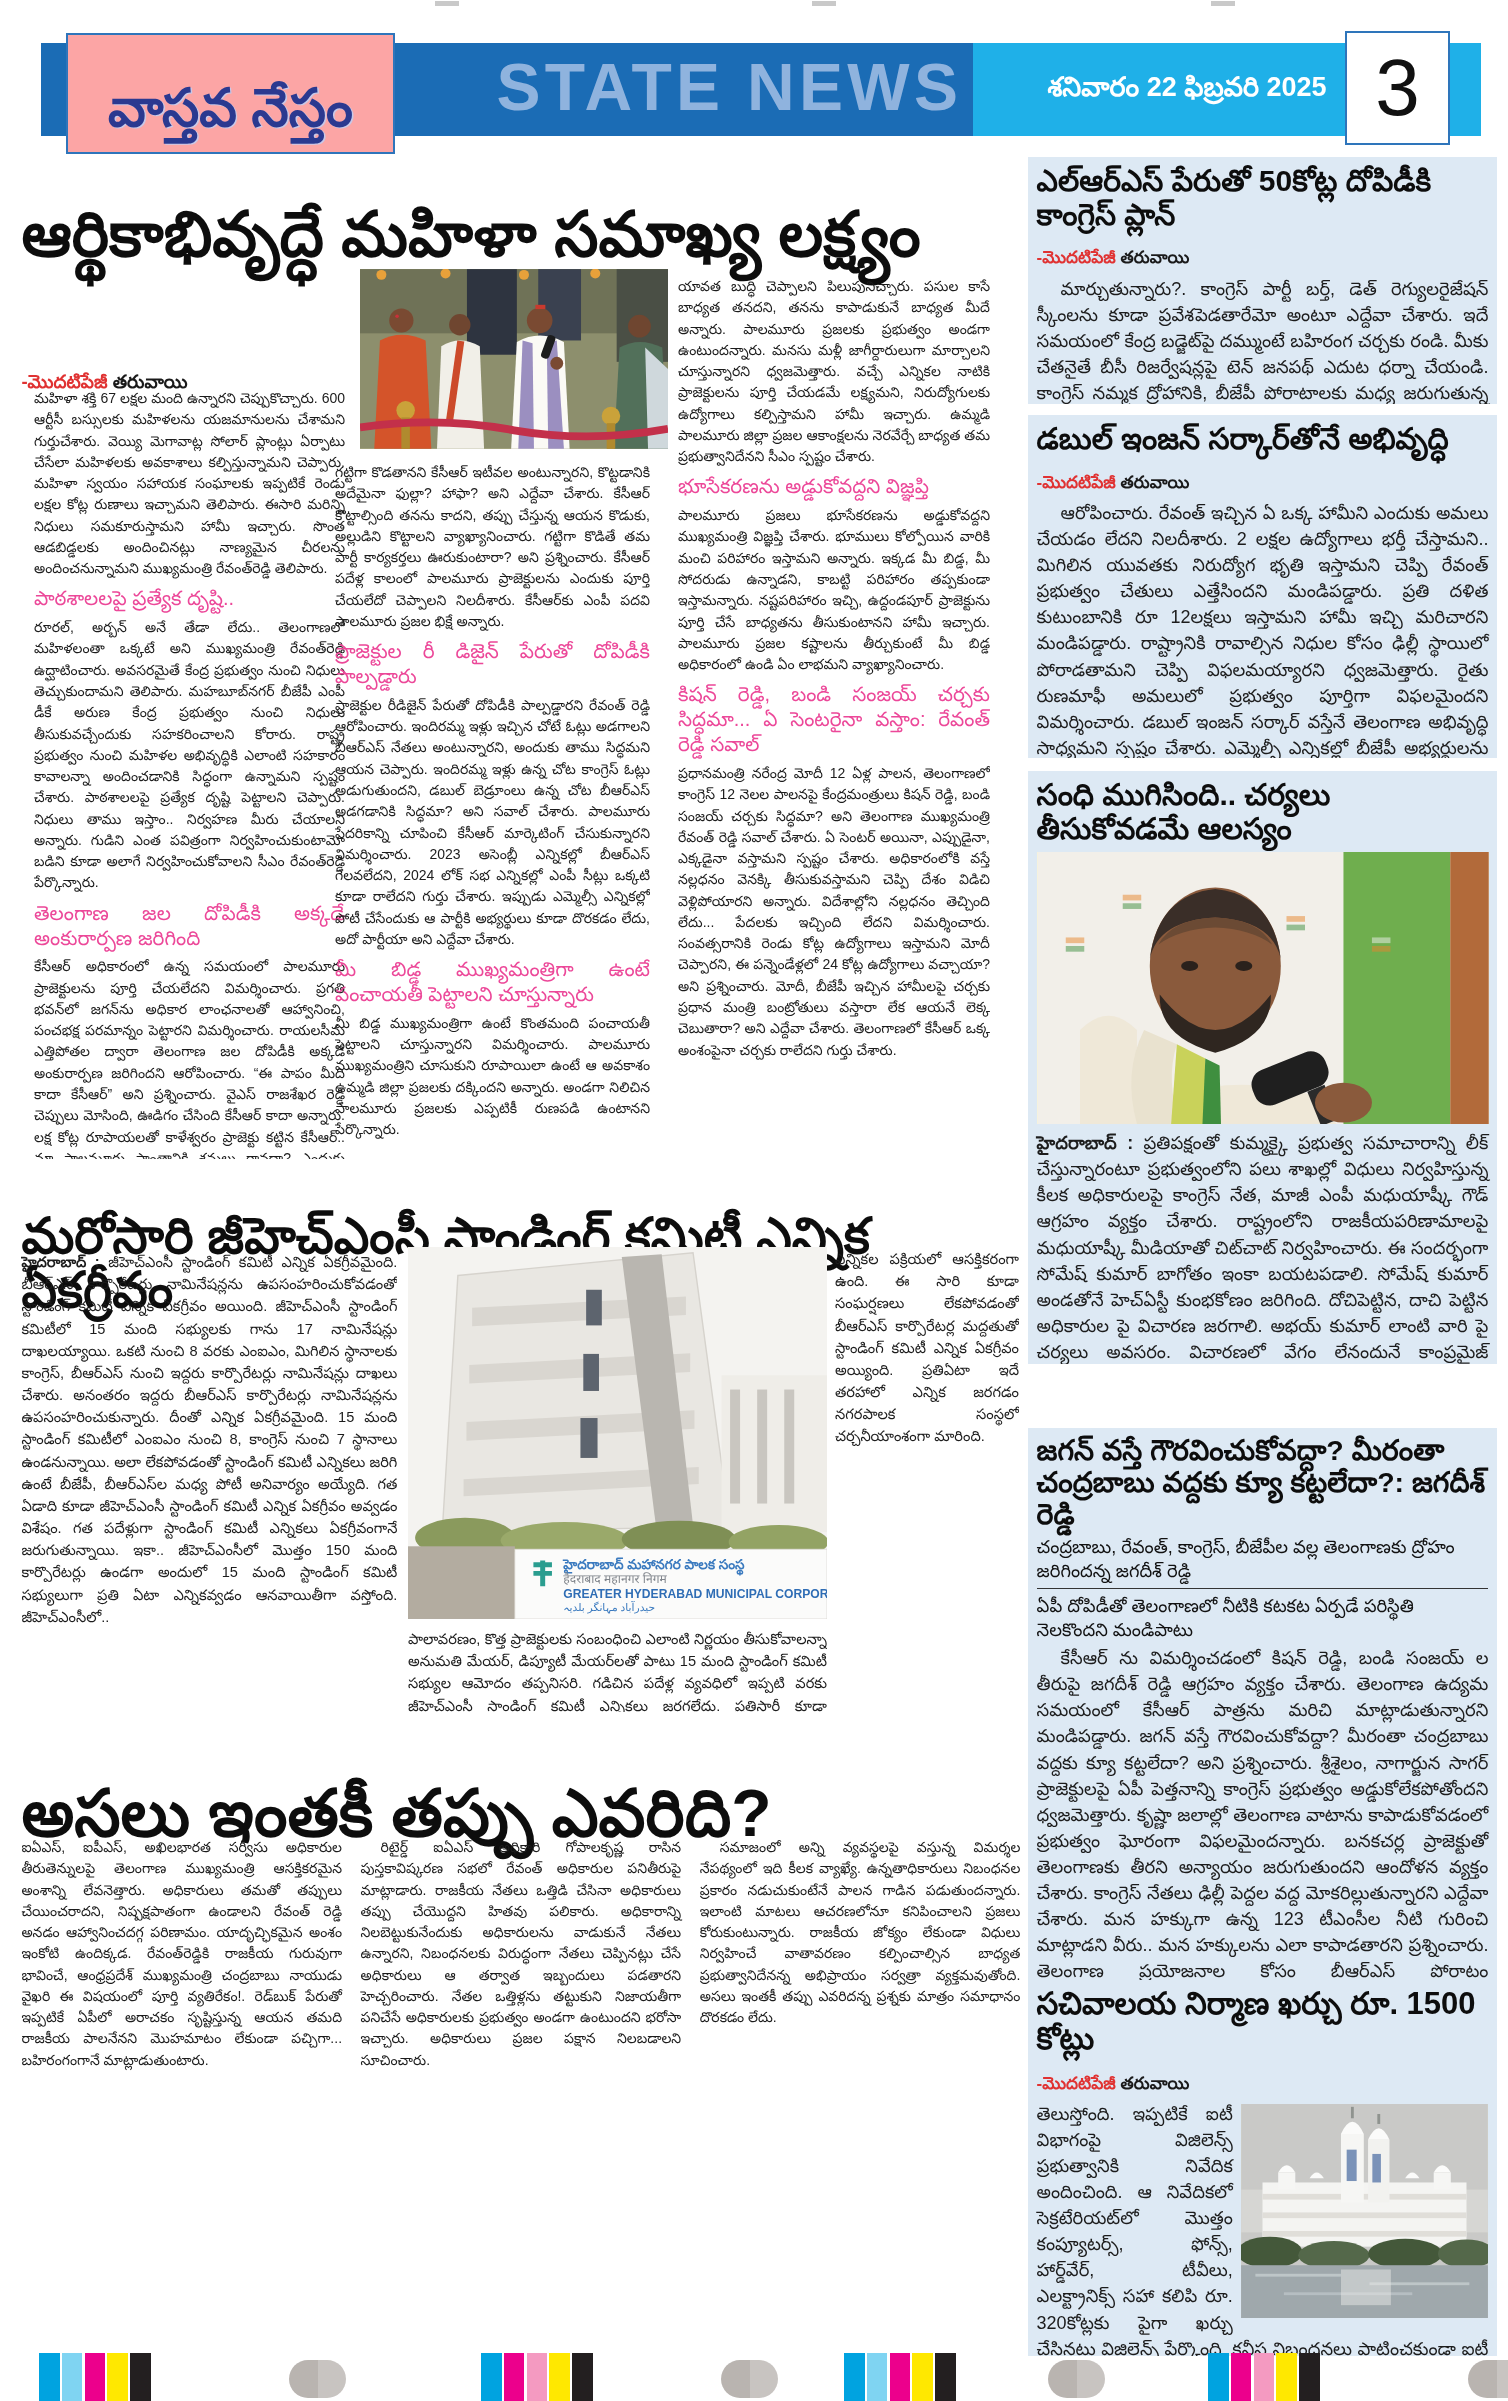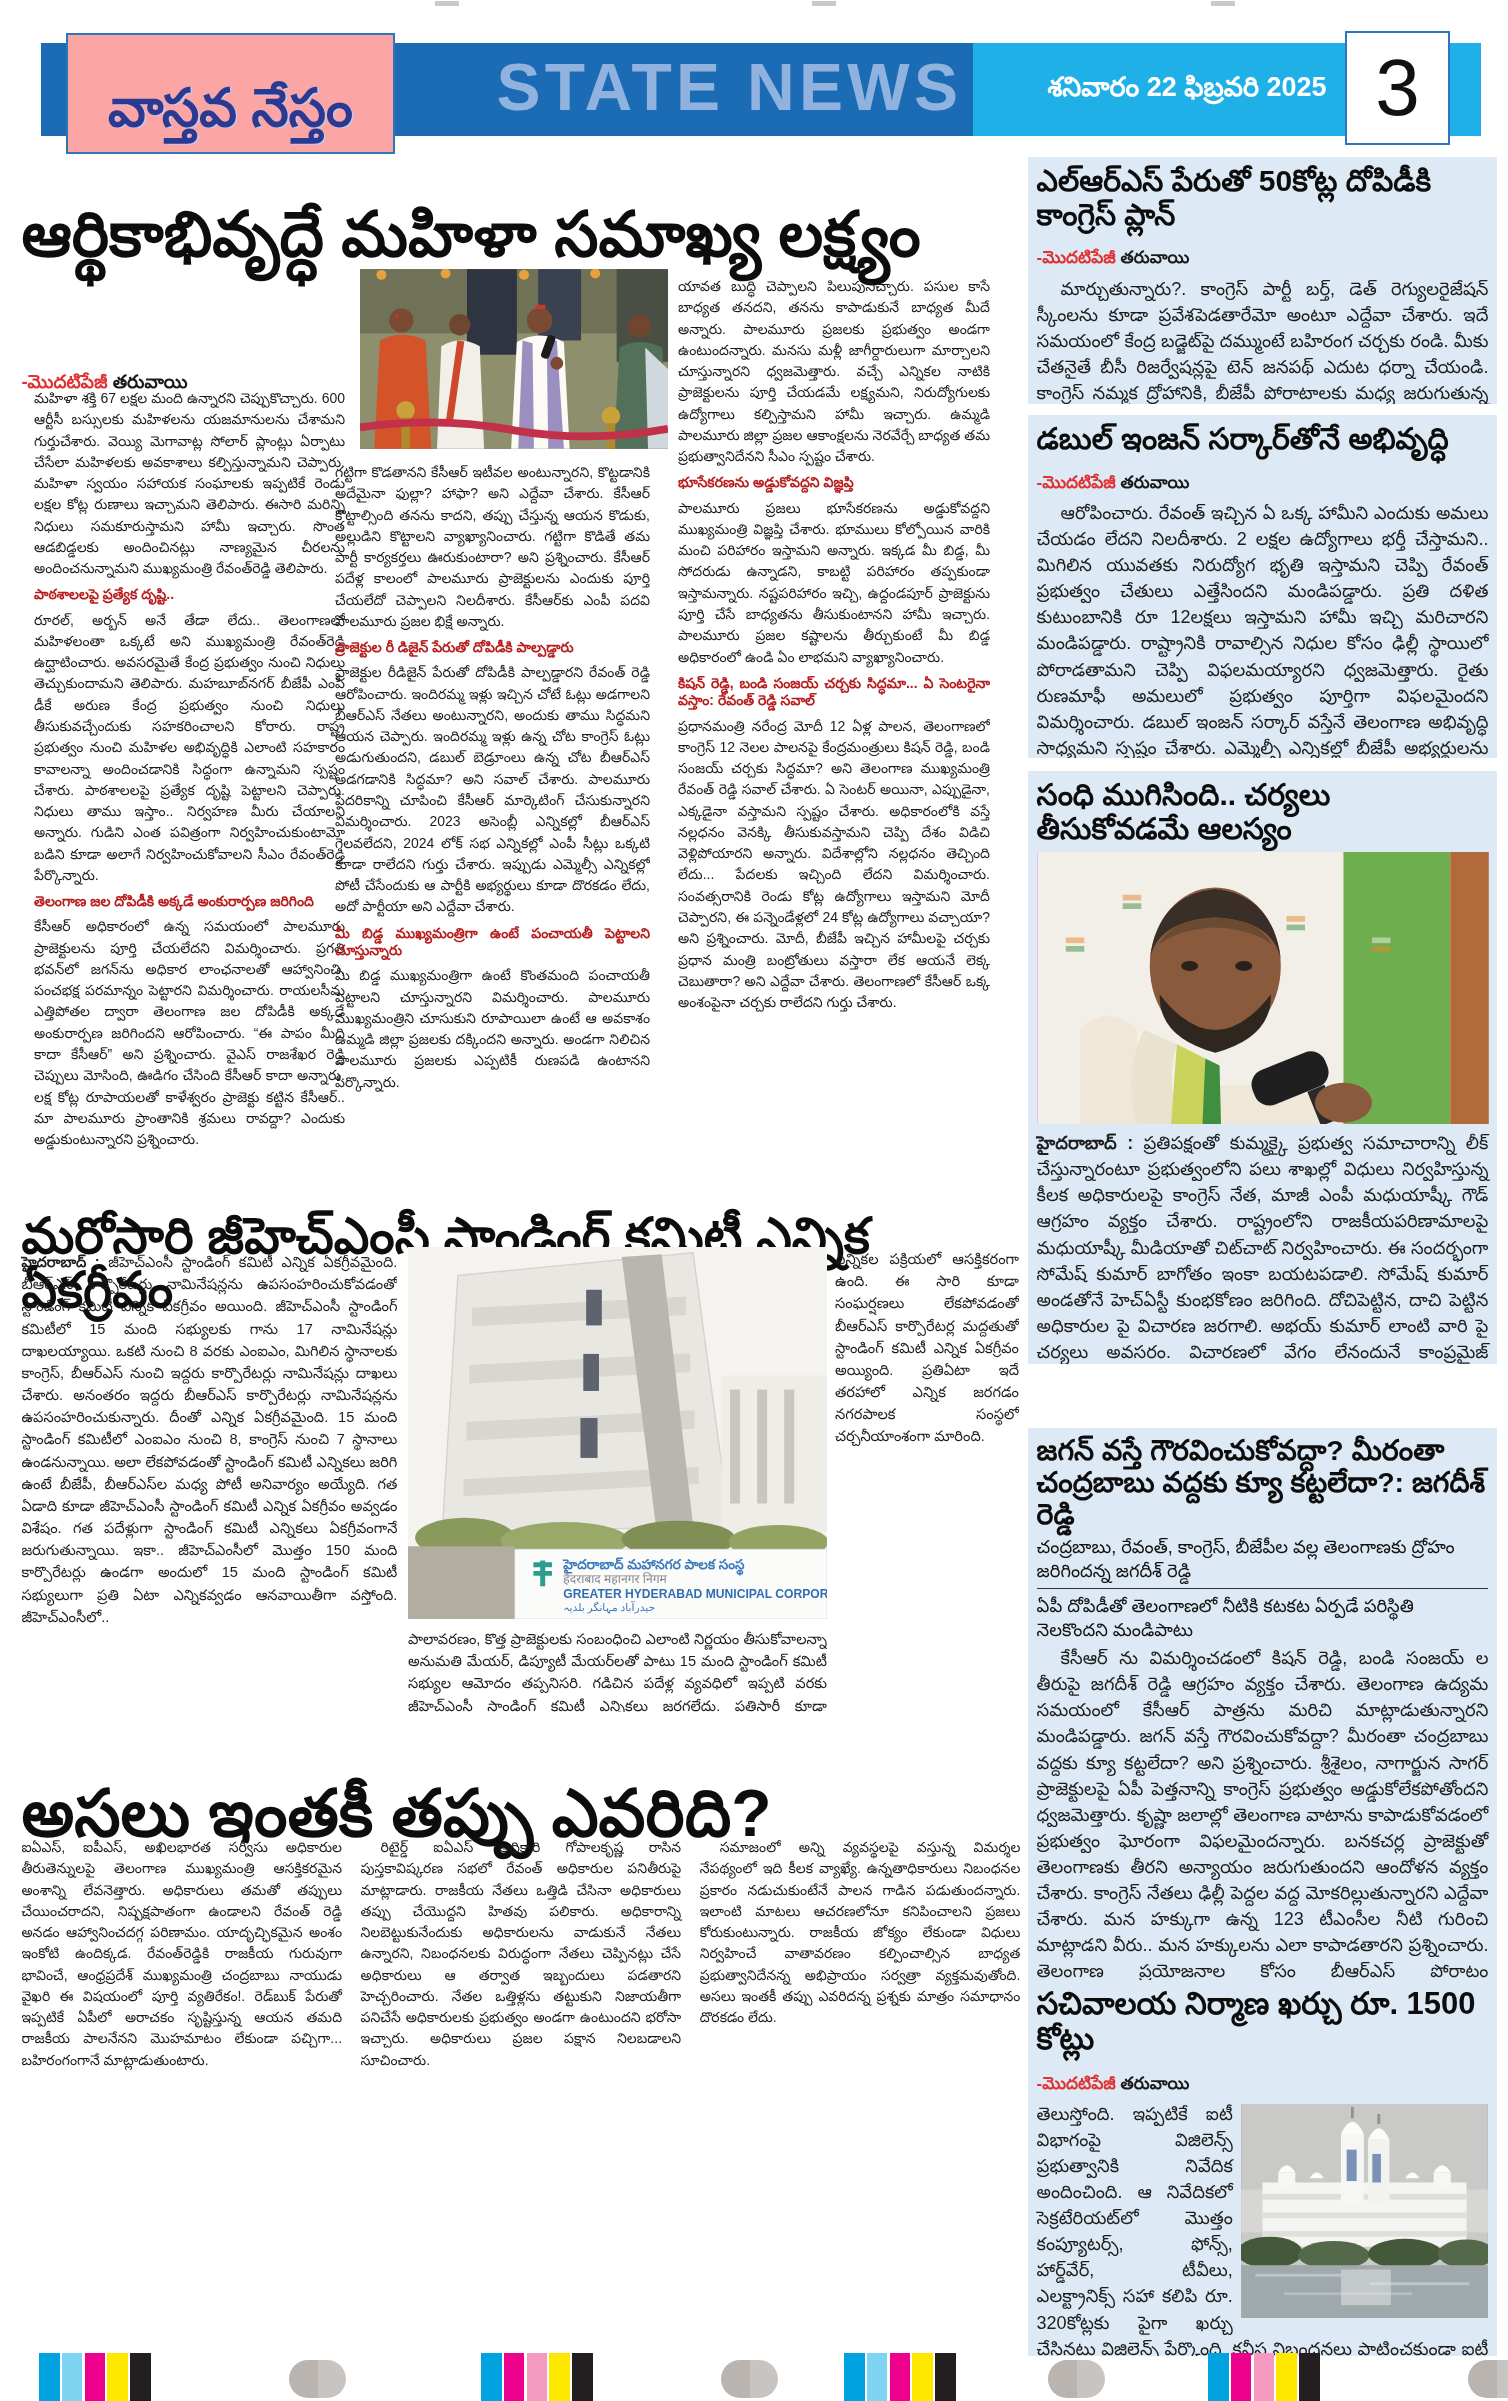--- a/index.html
+++ b/index.html
@@ -19,21 +19,21 @@
       border:2.1px solid #2e75bb;box-sizing:border-box;display:flex;align-items:center;justify-content:center;}
   .pageno-box span{font-size:80px;color:#111;}
   .top-tick{position:absolute;top:1.4px;width:24px;height:4.3px;background:#c9c9c9;}
   
   .headline{font-weight:700;color:#0d0d0d;line-height:1.08;}
   .byline{font-size:18.5px;font-weight:700;}
   .byline .red{color:#e03232;}
   .body-txt{font-size:14px;line-height:1.52;text-align:justify;color:#1c1c1c;}
   .body-txt p{margin:0 0 7.1px 0;text-indent:20px;}
   .body-txt p.nofirst{text-indent:0;}
-  .subhead{font-size:14px;font-weight:700;margin:7.1px 0 5.7px 0;color:#b91c1c;line-height:1.25;}
+  .subhead{font-size:20px;font-weight:400;margin:7.1px 0 5.7px 0;color:#ec4899;line-height:1.25;}
   .colblock{position:absolute;overflow:hidden;}
   b.dline{font-weight:700;}
   
   .lead-headline{position:absolute;left:21.4px;top:158px;width:999px;font-size:63px;}
   .lead-byline{position:absolute;left:21.4px;top:352px;}
   
   .ghmc-headline{position:absolute;left:21.4px;top:1167px;width:999px;font-size:50px;}
   
   .fault-headline{position:absolute;left:21.4px;top:1723px;width:855px;font-size:66px;}
   .fault-body{position:absolute;left:21.4px;top:1837px;width:999px;height:507px;
@@ -42,21 +42,21 @@
   .rail-panel{position:absolute;left:1028px;width:469px;background:#dde9f4;box-sizing:border-box;padding:5.7px 8.6px;overflow:hidden;}
   .rail-headline{font-size:30px;font-weight:700;line-height:1.12;color:#0d0d0d;margin:1.4px 0 4.3px 0;}
   .rail-body{font-size:18px;line-height:1.45;text-align:justify;color:#1c1c1c;}
   .rail-body p{margin:0 0 5.7px 0;text-indent:24px;}
   .rail-body p.nofirst{text-indent:0;}
   .rail-byline{font-size:17px;font-weight:700;margin-bottom:4.3px;}
   .rail-byline .red{color:#e03232;}
   .standfirst{font-size:18px;line-height:1.35;color:#111;margin:2.9px 0;}
   .rule{height:1.4px;background:#333;margin:4.3px 0;}
   
-  .photo{position:absolute;overflow:hidden;background:#d946ef;}
+  .photo{position:absolute;overflow:hidden;background:#fef9c3;}
   .photo svg{display:block;}
   
   .regbar{position:absolute;top:2353px;height:56px;display:flex;gap:2.1px;}
   .regbar i{display:block;width:20.7px;height:56px;}
   .capsule{position:absolute;top:2360px;width:57px;height:38px;border-radius:19px;overflow:hidden;display:flex;}
   .capsule i{display:block;width:50%;height:100%;}
 </style>
 </head>
 <body>
 

